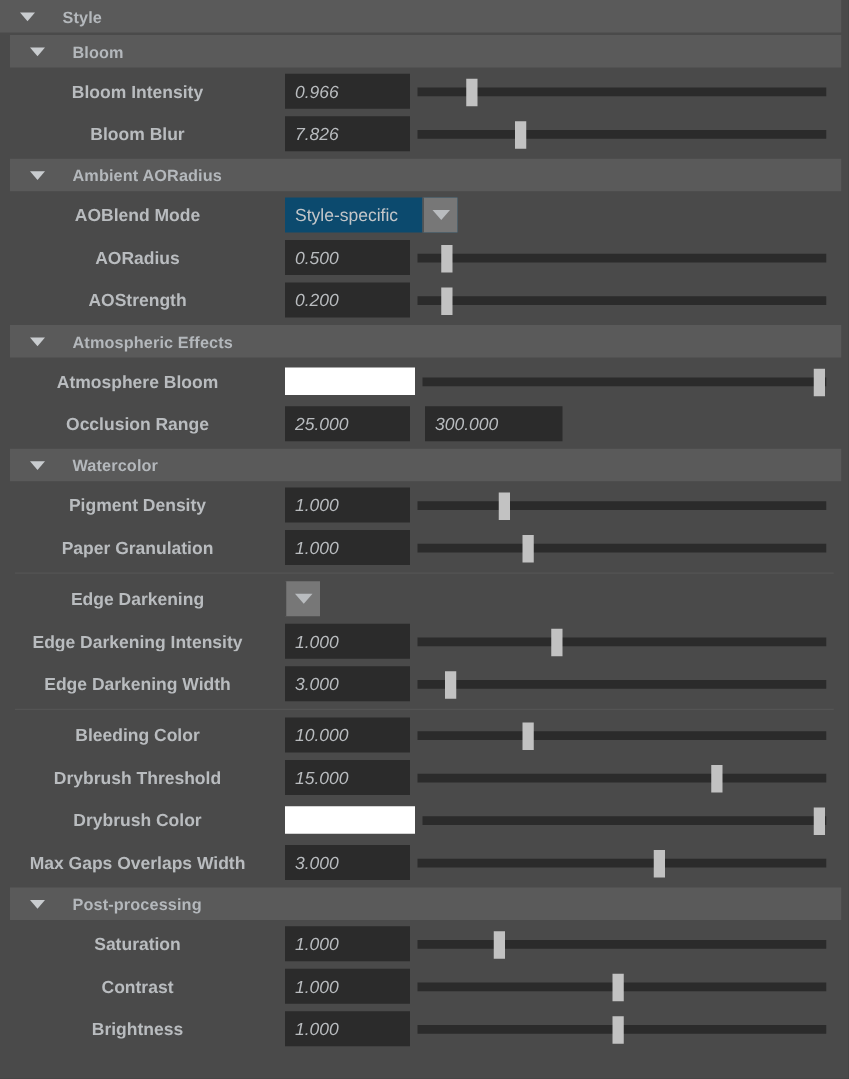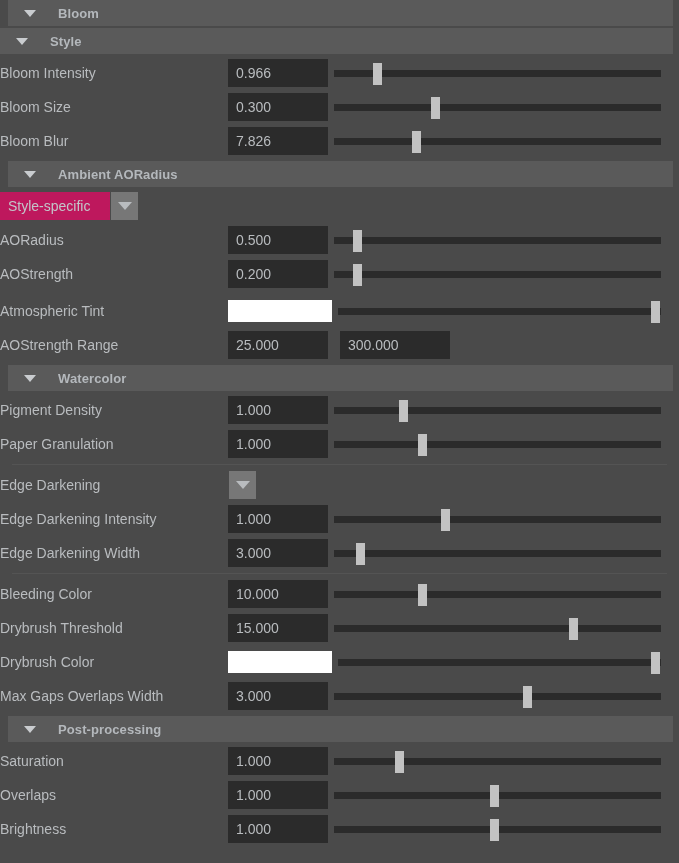--- a/index.html
+++ b/index.html
@@ -55,56 +55,58 @@
   
   .row {
     height: 34px;
     display: flex;
     align-items: center;
     position: relative;
   }
   .label {
     width: 228px;
     flex: 0 0 228px;
-    text-align: left;
+    text-align: center;
     padding-right: 8px;
     box-sizing: border-box;
     font-size: 14px;
     color: #b9bcbf;
     white-space: nowrap;
     overflow: hidden;
+    font-weight: bold;
   }
 
   
   .field {
     width: 100px;
     height: 28px;
     background: #2b2b2b;
     display: flex;
     align-items: center;
     padding-left: 8px;
     box-sizing: border-box;
     font-size: 14px;
     color: #b9bcbf;
     flex: 0 0 auto;
+    font-style: italic;
   }
   .field.second { margin-left: 8px; }
 
   
   .swatch {
     width: 104px;
     height: 22px;
     background: #ffffff;
     flex: 0 0 auto;
   }
 
   
   .combo {
     height: 28px;
-    background: #be185d;
+    background: #0c4a6e;
     display: flex;
     align-items: center;
     flex: 0 0 auto;
   }
   .combo-text {
     display: flex;
     align-items: center;
     padding: 0 10px 0 8px;
     height: 100%;
     box-sizing: border-box;
@@ -162,58 +164,51 @@
     height: 1px;
     background: #545454;
     margin: 3px 12px 3px 12px;
   }
   .spacer { height: 3px; }
 </style>
 </head>
 <body>
 
 <div id="panel">
+    <div class="hdr lvl0">
+      <div class="tri"></div>
+      <div class="hdr-title">Style</div>
+    </div>
     <div class="hdr lvl1">
       <div class="tri"></div>
       <div class="hdr-title">Bloom</div>
-    </div>
-    <div class="hdr lvl0">
-      <div class="tri"></div>
-      <div class="hdr-title">Style</div>
     </div>
     <div class="row">
       <div class="label">Bloom Intensity</div>
       <div class="field">0.966</div>
       <div class="slider">
         <div class="track"></div>
         <div class="knob" style="left: 13%;"></div>
       </div>
     </div>
     <div class="row">
-      <div class="label">Bloom Size</div>
-      <div class="field">0.300</div>
-      <div class="slider">
-        <div class="track"></div>
-        <div class="knob" style="left: 31%;"></div>
-      </div>
-    </div>
-    <div class="row">
       <div class="label">Bloom Blur</div>
       <div class="field">7.826</div>
       <div class="slider">
         <div class="track"></div>
         <div class="knob" style="left: 25%;"></div>
       </div>
     </div>
     <div class="spacer"></div>
     <div class="hdr lvl1">
       <div class="tri"></div>
       <div class="hdr-title">Ambient AORadius</div>
     </div>
     <div class="row">
+      <div class="label">AOBlend Mode</div>
       <div class="combo w-style">
         <div class="combo-text">Style-specific</div>
         <div class="combo-arrow">
           <i></i>
         </div>
       </div>
     </div>
     <div class="row">
       <div class="label">AORadius</div>
       <div class="field">0.500</div>
@@ -224,30 +219,34 @@
     </div>
     <div class="row">
       <div class="label">AOStrength</div>
       <div class="field">0.200</div>
       <div class="slider">
         <div class="track"></div>
         <div class="knob" style="left: 7%;"></div>
       </div>
     </div>
     <div class="spacer"></div>
-    <div class="row">
-      <div class="label">Atmospheric Tint</div>
+    <div class="hdr lvl1">
+      <div class="tri"></div>
+      <div class="hdr-title">Atmospheric Effects</div>
+    </div>
+    <div class="row">
+      <div class="label">Atmosphere Bloom</div>
       <div class="swatch" style="background: rgb(255, 255, 255);"></div>
       <div class="slider">
         <div class="track"></div>
         <div class="knob" style="left: 98%;"></div>
       </div>
     </div>
     <div class="row">
-      <div class="label">AOStrength Range</div>
+      <div class="label">Occlusion Range</div>
       <div class="field">25.000</div>
       <div class="field second" style="width: 110px; margin-left: 12px;">300.000</div>
     </div>
     <div class="spacer"></div>
     <div class="hdr lvl1">
       <div class="tri"></div>
       <div class="hdr-title">Watercolor</div>
     </div>
     <div class="row">
       <div class="label">Pigment Density</div>
@@ -330,21 +329,21 @@
     </div>
     <div class="row">
       <div class="label">Saturation</div>
       <div class="field">1.000</div>
       <div class="slider">
         <div class="track"></div>
         <div class="knob" style="left: 20%;"></div>
       </div>
     </div>
     <div class="row">
-      <div class="label">Overlaps</div>
+      <div class="label">Contrast</div>
       <div class="field">1.000</div>
       <div class="slider">
         <div class="track"></div>
         <div class="knob" style="left: 49%;"></div>
       </div>
     </div>
     <div class="row">
       <div class="label">Brightness</div>
       <div class="field">1.000</div>
       <div class="slider">

